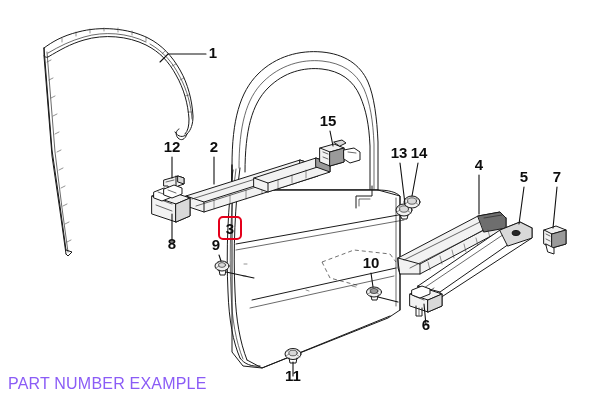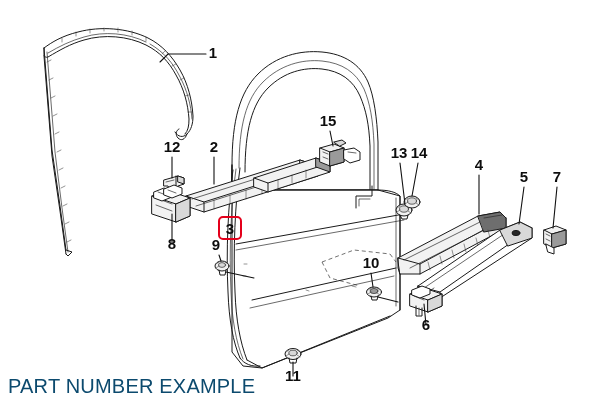--- a/index.html
+++ b/index.html
@@ -74,24 +74,24 @@
     font-weight: 700;
     fill: #0d0d0d;
     text-anchor: middle;
     dominant-baseline: alphabetic;
   }
   .caption-text {
     position: absolute;
     left: 8px;
     top: 375px;
     font-family: "Liberation Sans", sans-serif;
-    font-size: 20px;
+    font-size: 16px;
     font-weight: 400;
     letter-spacing: 0.2px;
-    color: #0c4a6e;
+    color: #8b5cf6;
     white-space: nowrap;
   }
   .hl-rect {
     fill: none;
     stroke: #e4001b;
     stroke-width: 2;
   }
 </style>
 </head>
 <body>

